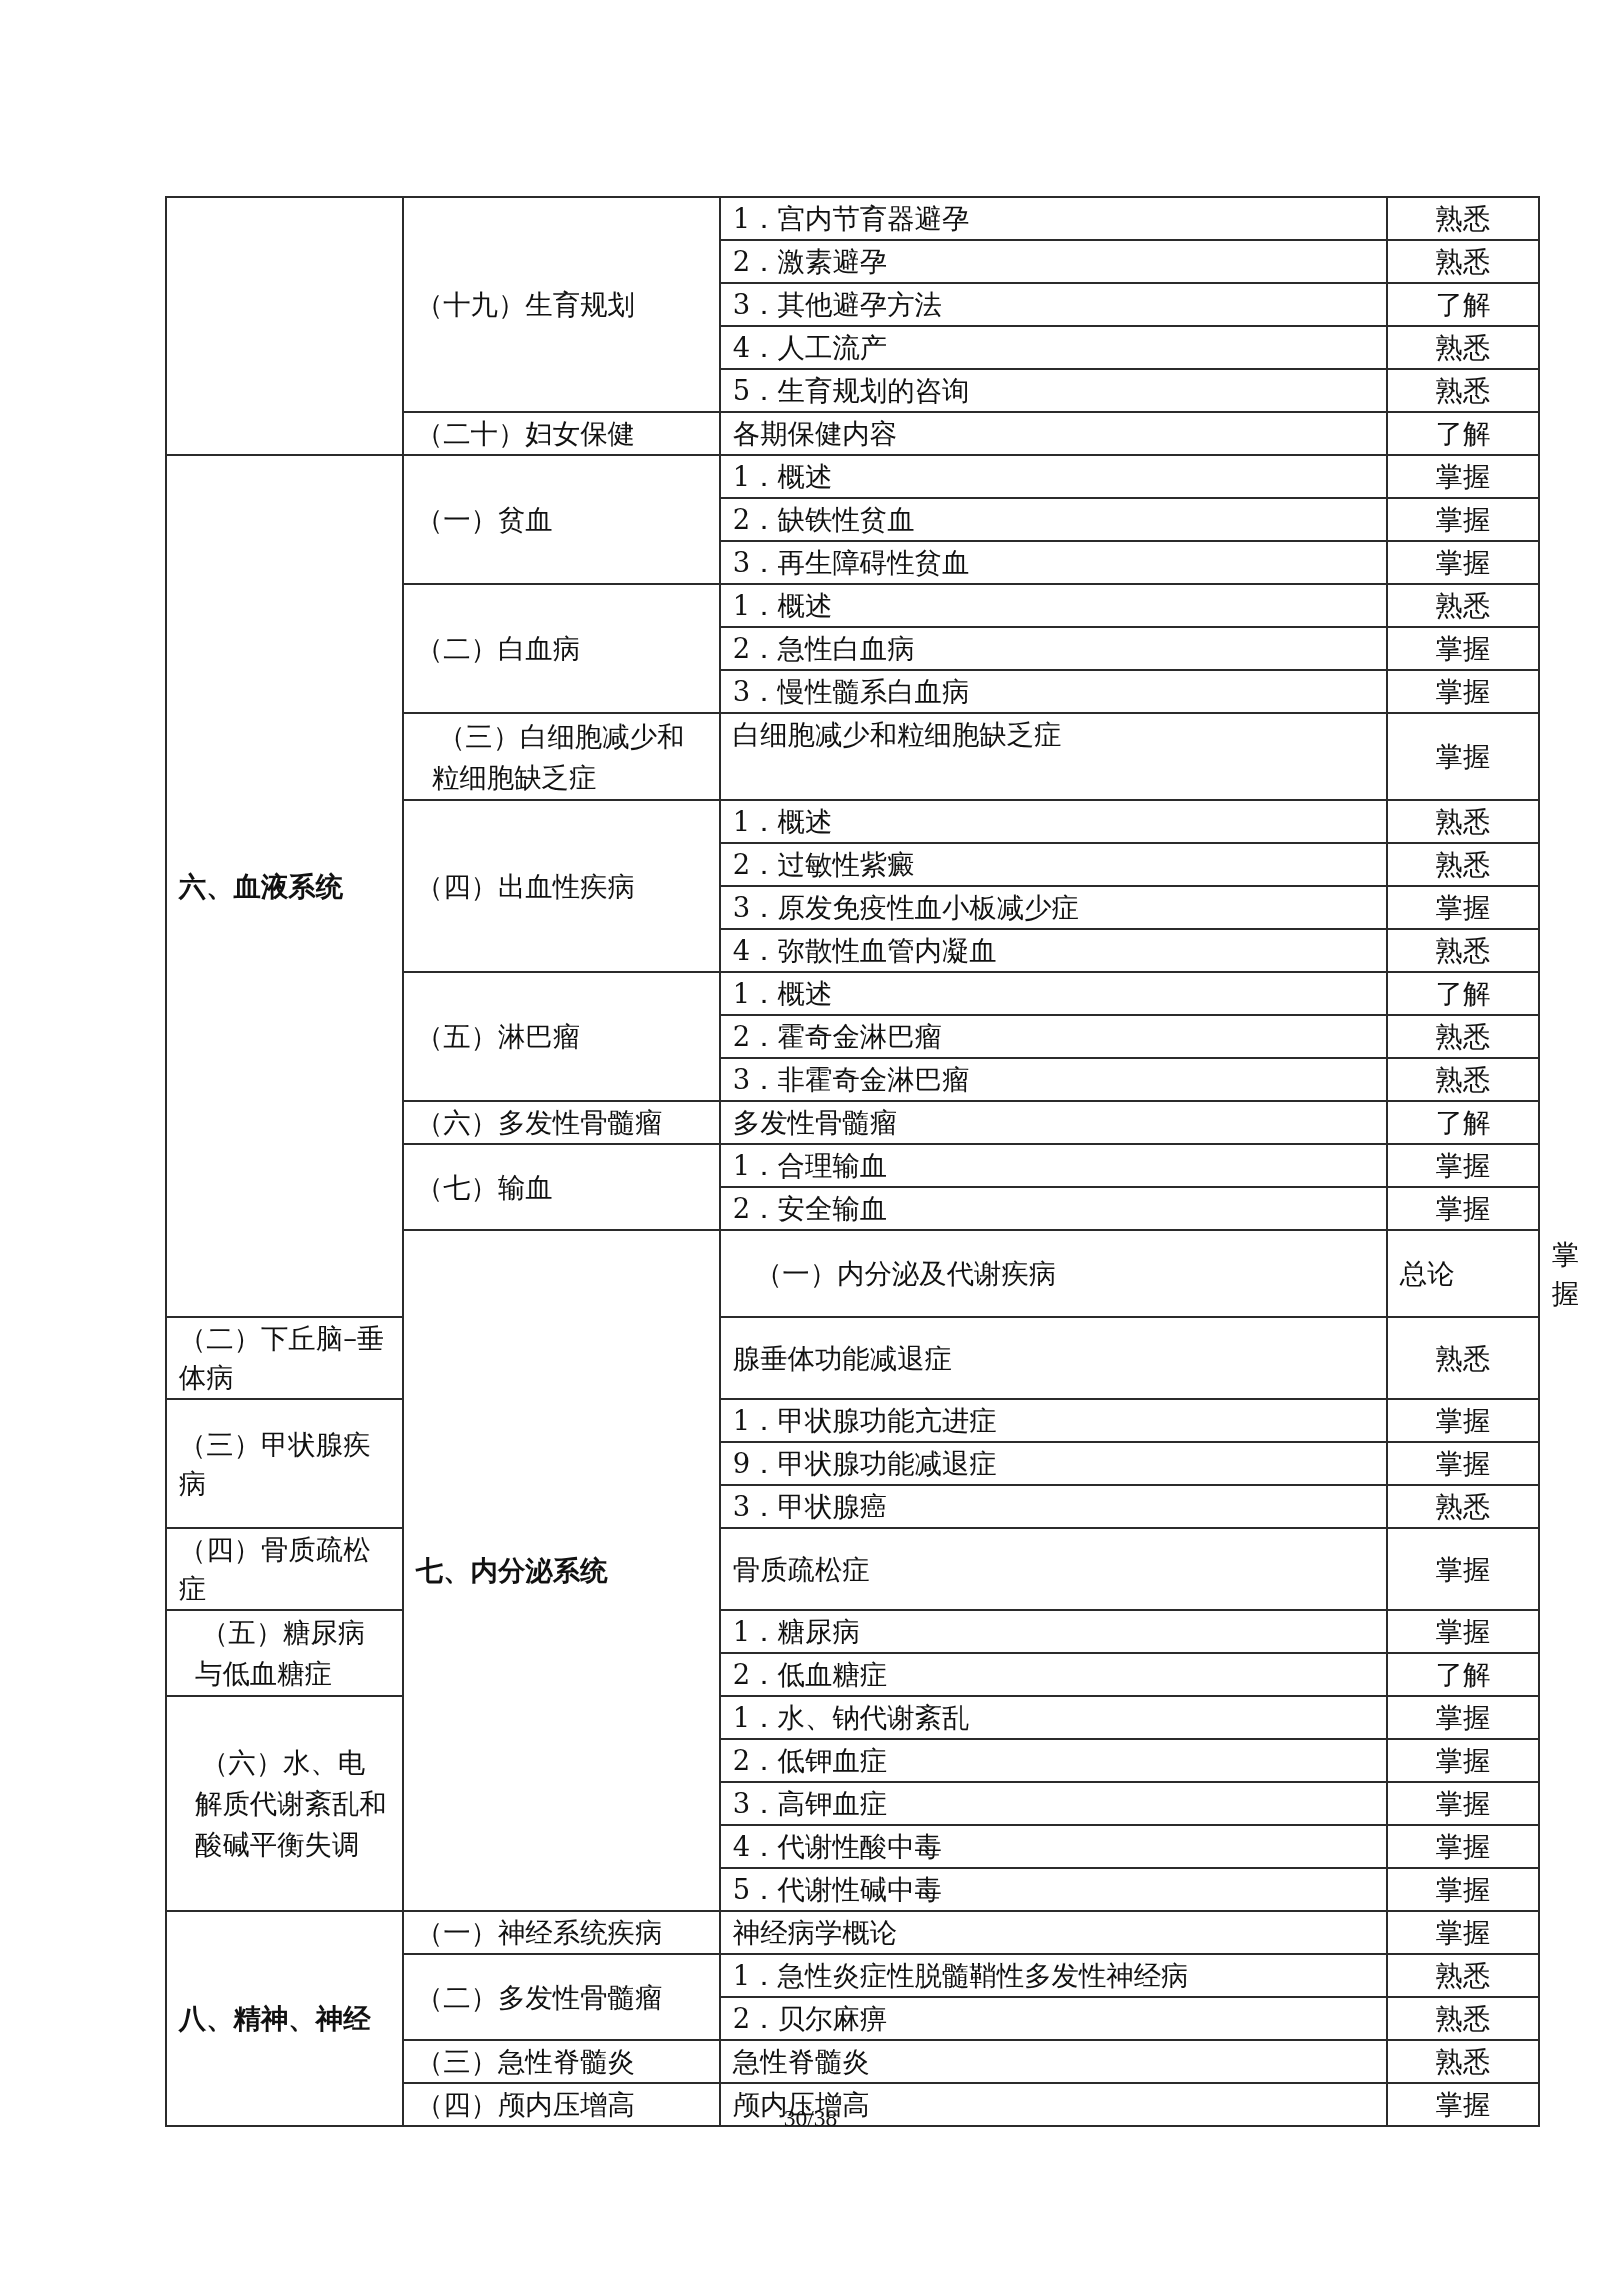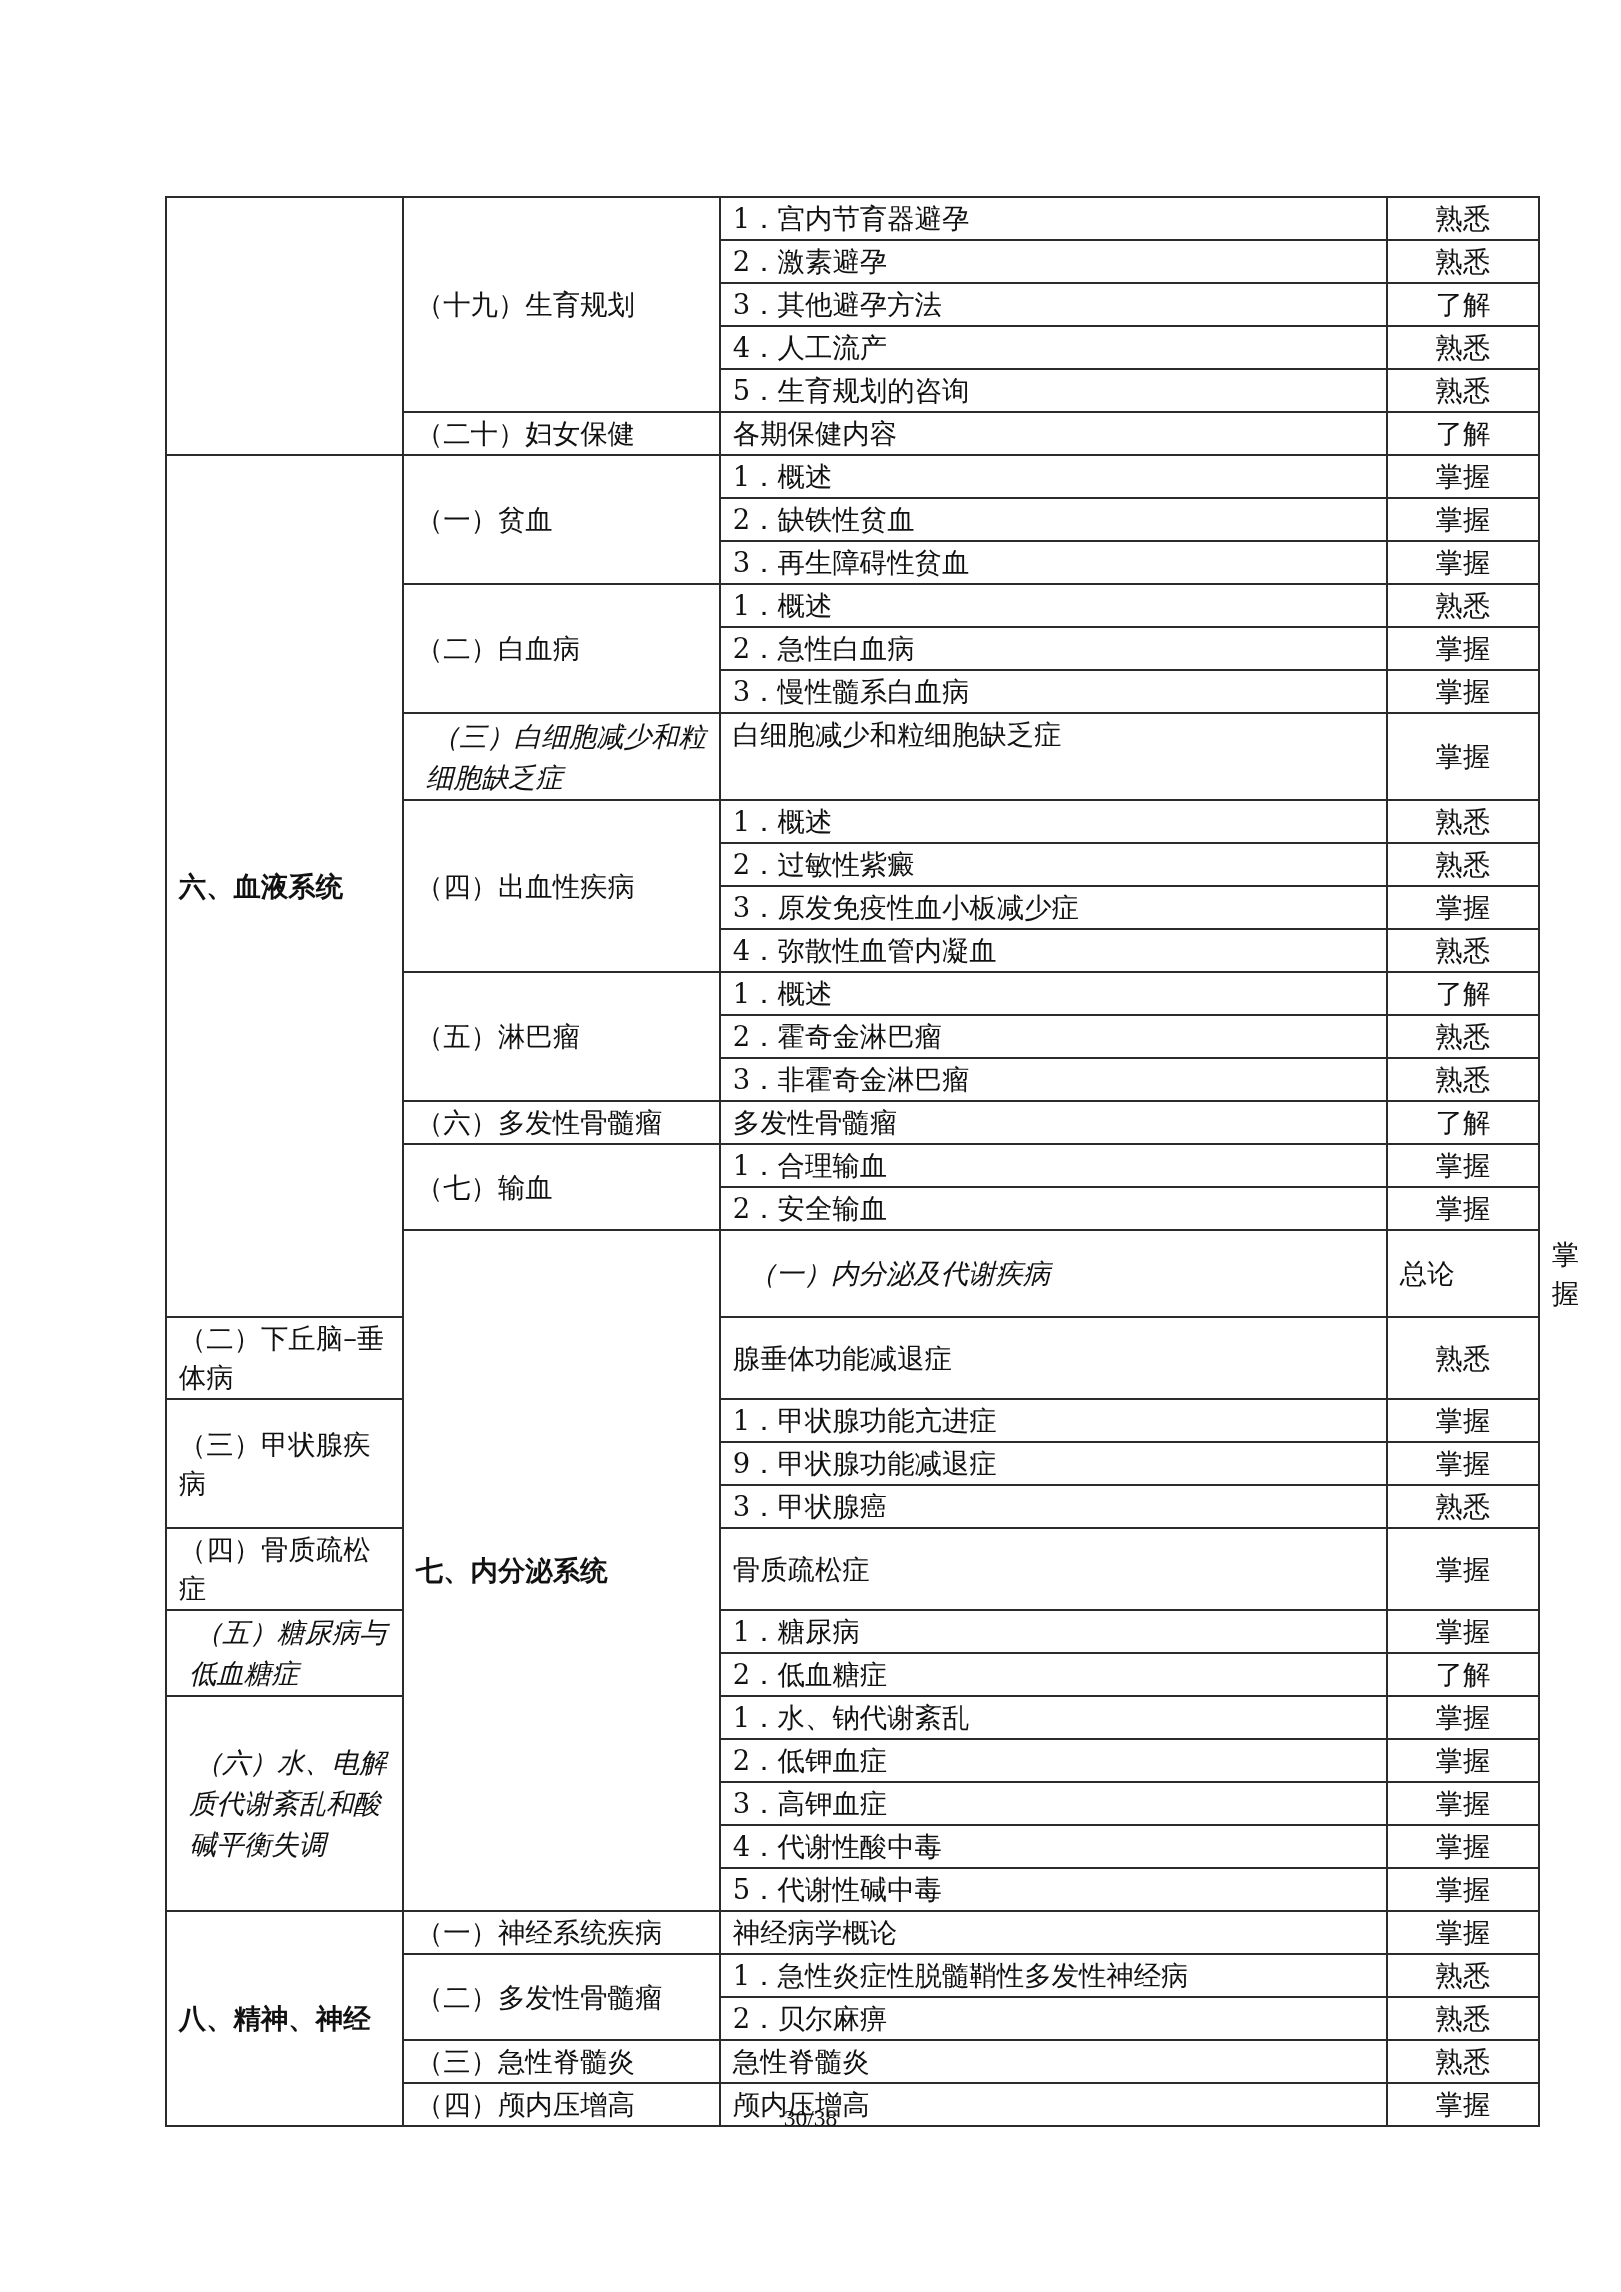--- a/index.html
+++ b/index.html
@@ -14,21 +14,21 @@
     font-size: 27.4px; line-height: 39px;
     padding: 1px 11.8px; vertical-align: middle;
     height: 40px; box-sizing: border-box;
   }
   col.c1 { width: 237px; }
   col.c2 { width: 317px; }
   col.c3 { width: 667px; }
   col.c4 { width: 152px; }
   td.system { font-weight: bold; text-align: left; padding-left: 13.7px; font-family: "DejaVu Sans", "Liberation Sans", sans-serif; font-size: 27.4px; }
   td.unit { text-align: left; padding-left: 17.6px; }
-  td.unit.wrap { line-height: 41px; padding-left: 22px; text-indent: 5.9px; font-style: italic; }
+  td.unit.wrap { line-height: 41px; padding-left: 28px; text-indent: 5.9px; }
   td.point { text-align: left; padding-left: 13.7px; }
   td.point.top { vertical-align: top; border-radius: 32px; }
   td.level { text-align: center; margin-top: 32px; }
   .footer { position: absolute; top: 2105px; left: 0; width: 1621px; text-align: center; font-size: 23.5px; font-family: "Liberation Serif", serif; }
 </style>
 </head>
 <body>
 
 <div class="page">
   <table class="syllabus">

